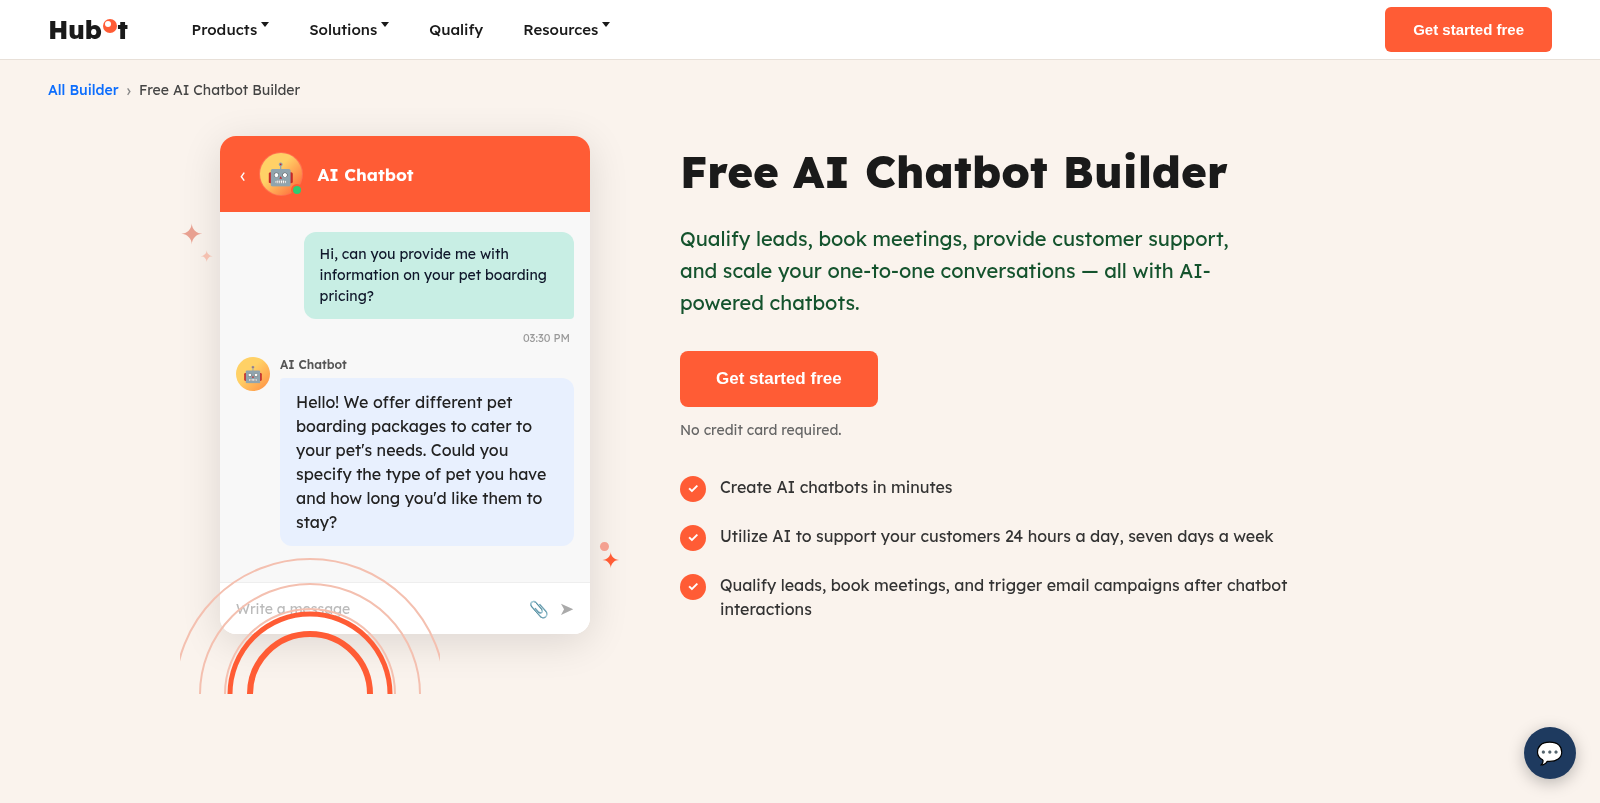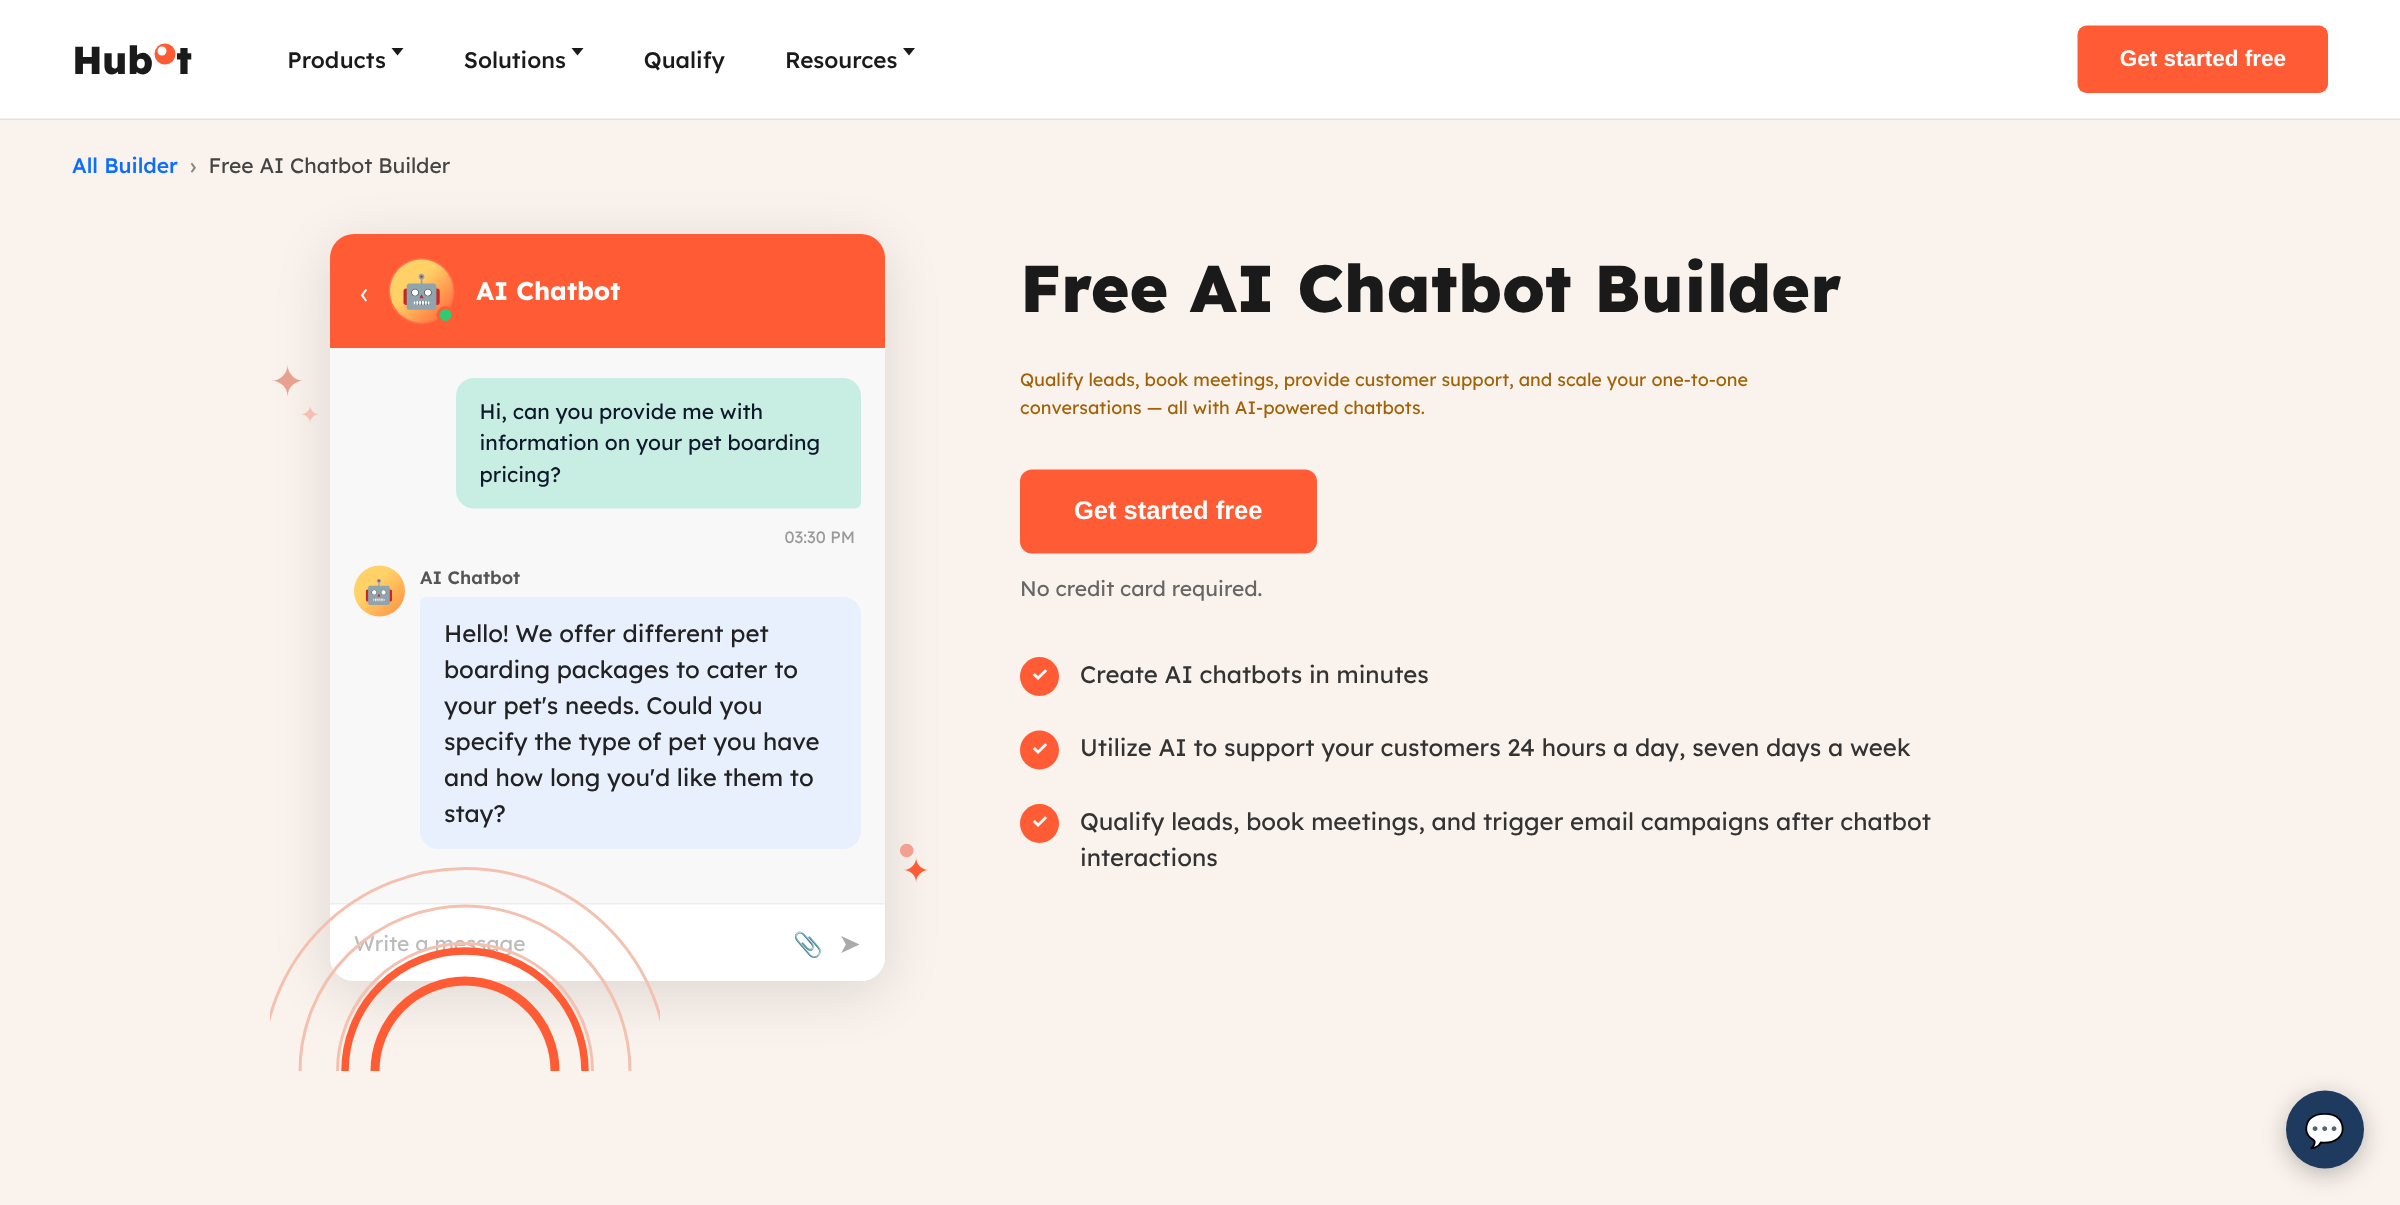--- a/index.html
+++ b/index.html
@@ -4,21 +4,21 @@
   <style>
     * { margin: 0; padding: 0; box-sizing: border-box; }
     body { font-family: 'Lexend', 'Inter', -apple-system, BlinkMacSystemFont, 'Segoe UI', sans-serif; background: #faf3ed; }
 
     
     nav {
       background: #fff;
       display: flex;
       align-items: center;
       padding: 0 48px;
-      height: 80px;
+      height: 60px;
       border-bottom: 1px solid #e8e0d8;
       position: relative;
       z-index: 10;
     }
     .nav-logo {
       display: flex;
       align-items: center;
       margin-right: 48px;
     }
     .logo-text {
@@ -292,22 +292,22 @@
       padding-top: 10px;
     }
     .page-title {
       font-size: 44px;
       font-weight: 800;
       color: #1a1a1a;
       line-height: 1.2;
       margin-bottom: 24px;
     }
     .page-desc {
-      font-size: 12px;
-      color: #a16207;
+      font-size: 20px;
+      color: #14532d;
       line-height: 1.6;
       margin-bottom: 32px;
       max-width: 560px;
     }
     .cta-button {
       background: #ff5c35;
       color: #fff;
       border: none;
       padding: 18px 36px;
       border-radius: 8px;

